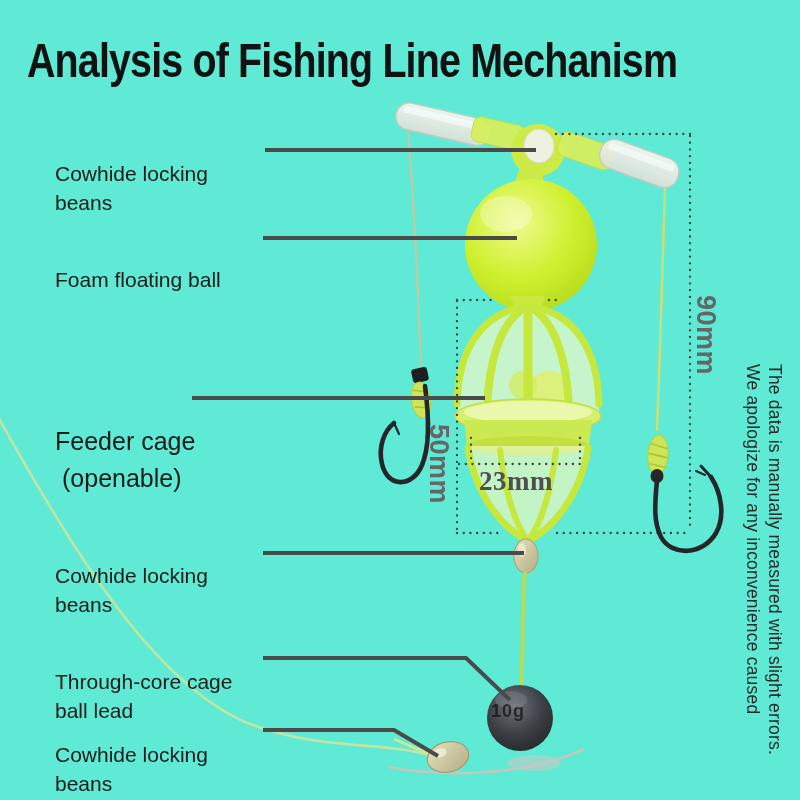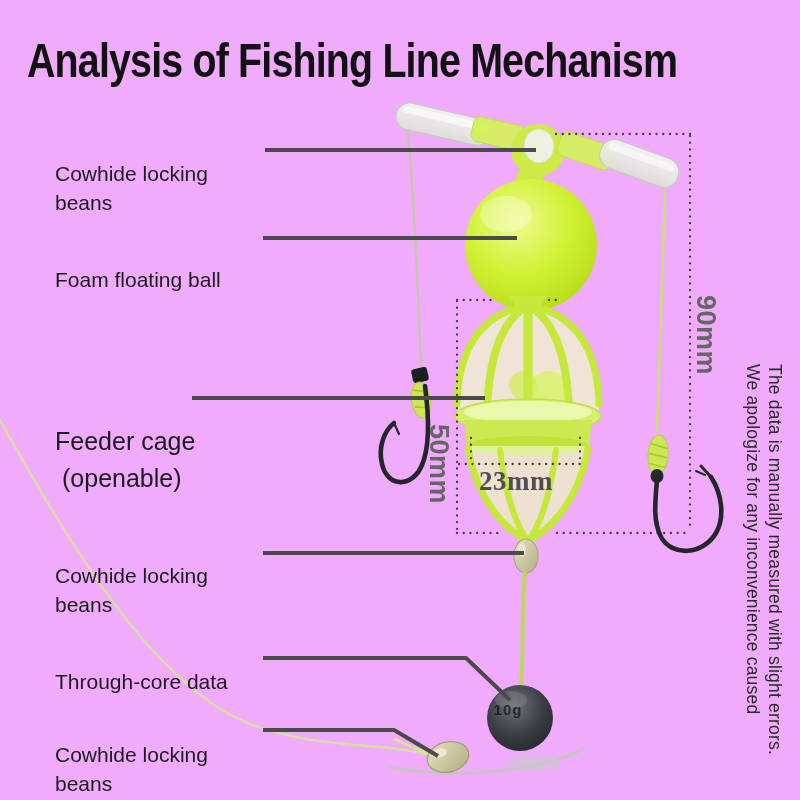--- a/index.html
+++ b/index.html
@@ -1,18 +1,18 @@
 <!DOCTYPE html>
 <html><head>
 <meta charset="utf-8">
 <style>
   html,body{margin:0;padding:0;background:#ffffff;}
   #stage{
     position:relative;width:800px;height:800px;overflow:hidden;
-    font-family:"Liberation Sans",sans-serif;background:#f0abfc;
+    font-family:"Liberation Sans",sans-serif;background:#5eead4;
   }
   #fig{position:absolute;left:0;top:0;}
   .abs{position:absolute;}
   #title{
     left:27px;top:33px;font-size:48px;font-weight:600;color:#121212;
     letter-spacing:-1px;white-space:nowrap;
     transform:scaleX(0.82);transform-origin:0 50%;
   }
   .lbl{
     left:55px;font-size:21px;line-height:29px;color:#1b1b1b;
@@ -29,21 +29,21 @@
   #dim-90{left:690px;top:295px;}
   #dim-50{left:423px;top:424px;}
   #dim-23{left:479px;top:466px;color:#4f4f4f;font-family:Liberation Serif, serif;}
   #disclaimer{
     left:741px;top:364px;height:442px;writing-mode:vertical-rl;
     font-size:17.5px;line-height:22.5px;color:#2a2a2a;letter-spacing:0.2px;
     white-space:nowrap;
   }
   #weight{
     left:488px;top:701px;width:40px;text-align:center;
-    font-size:15px;font-weight:bold;color:#0e1013;opacity:0.72;
+    font-size:18px;font-weight:bold;color:#0e1013;opacity:0.72;
     letter-spacing:1px;
   }
 </style>
 </head>
 <body>
 
 <div id="stage">
 
   <svg id="fig" width="800" height="800" viewBox="0 0 800 800">
     <defs>
@@ -203,21 +203,22 @@
   <div class="abs lbl" style="top:225px;">
     <div>Foam floating ball</div>
   </div>
 
   <div class="abs lbl" style="top:521px;">
     <div>Cowhide locking</div>
     <div>beans</div>
   </div>
 
   <div class="abs lbl" style="top:627px;">
-    <div>Through-core data</div>
+    <div>Through-core cage</div>
+    <div>ball lead</div>
   </div>
 
   <div class="abs lbl" style="top:700px;">
     <div>Cowhide locking</div>
     <div>beans</div>
   </div>
 
   <div id="dim-90" class="abs dim vert">90mm</div>
   <div id="dim-50" class="abs dim vert">50mm</div>
   <div id="dim-23" class="abs dim">23mm</div>

